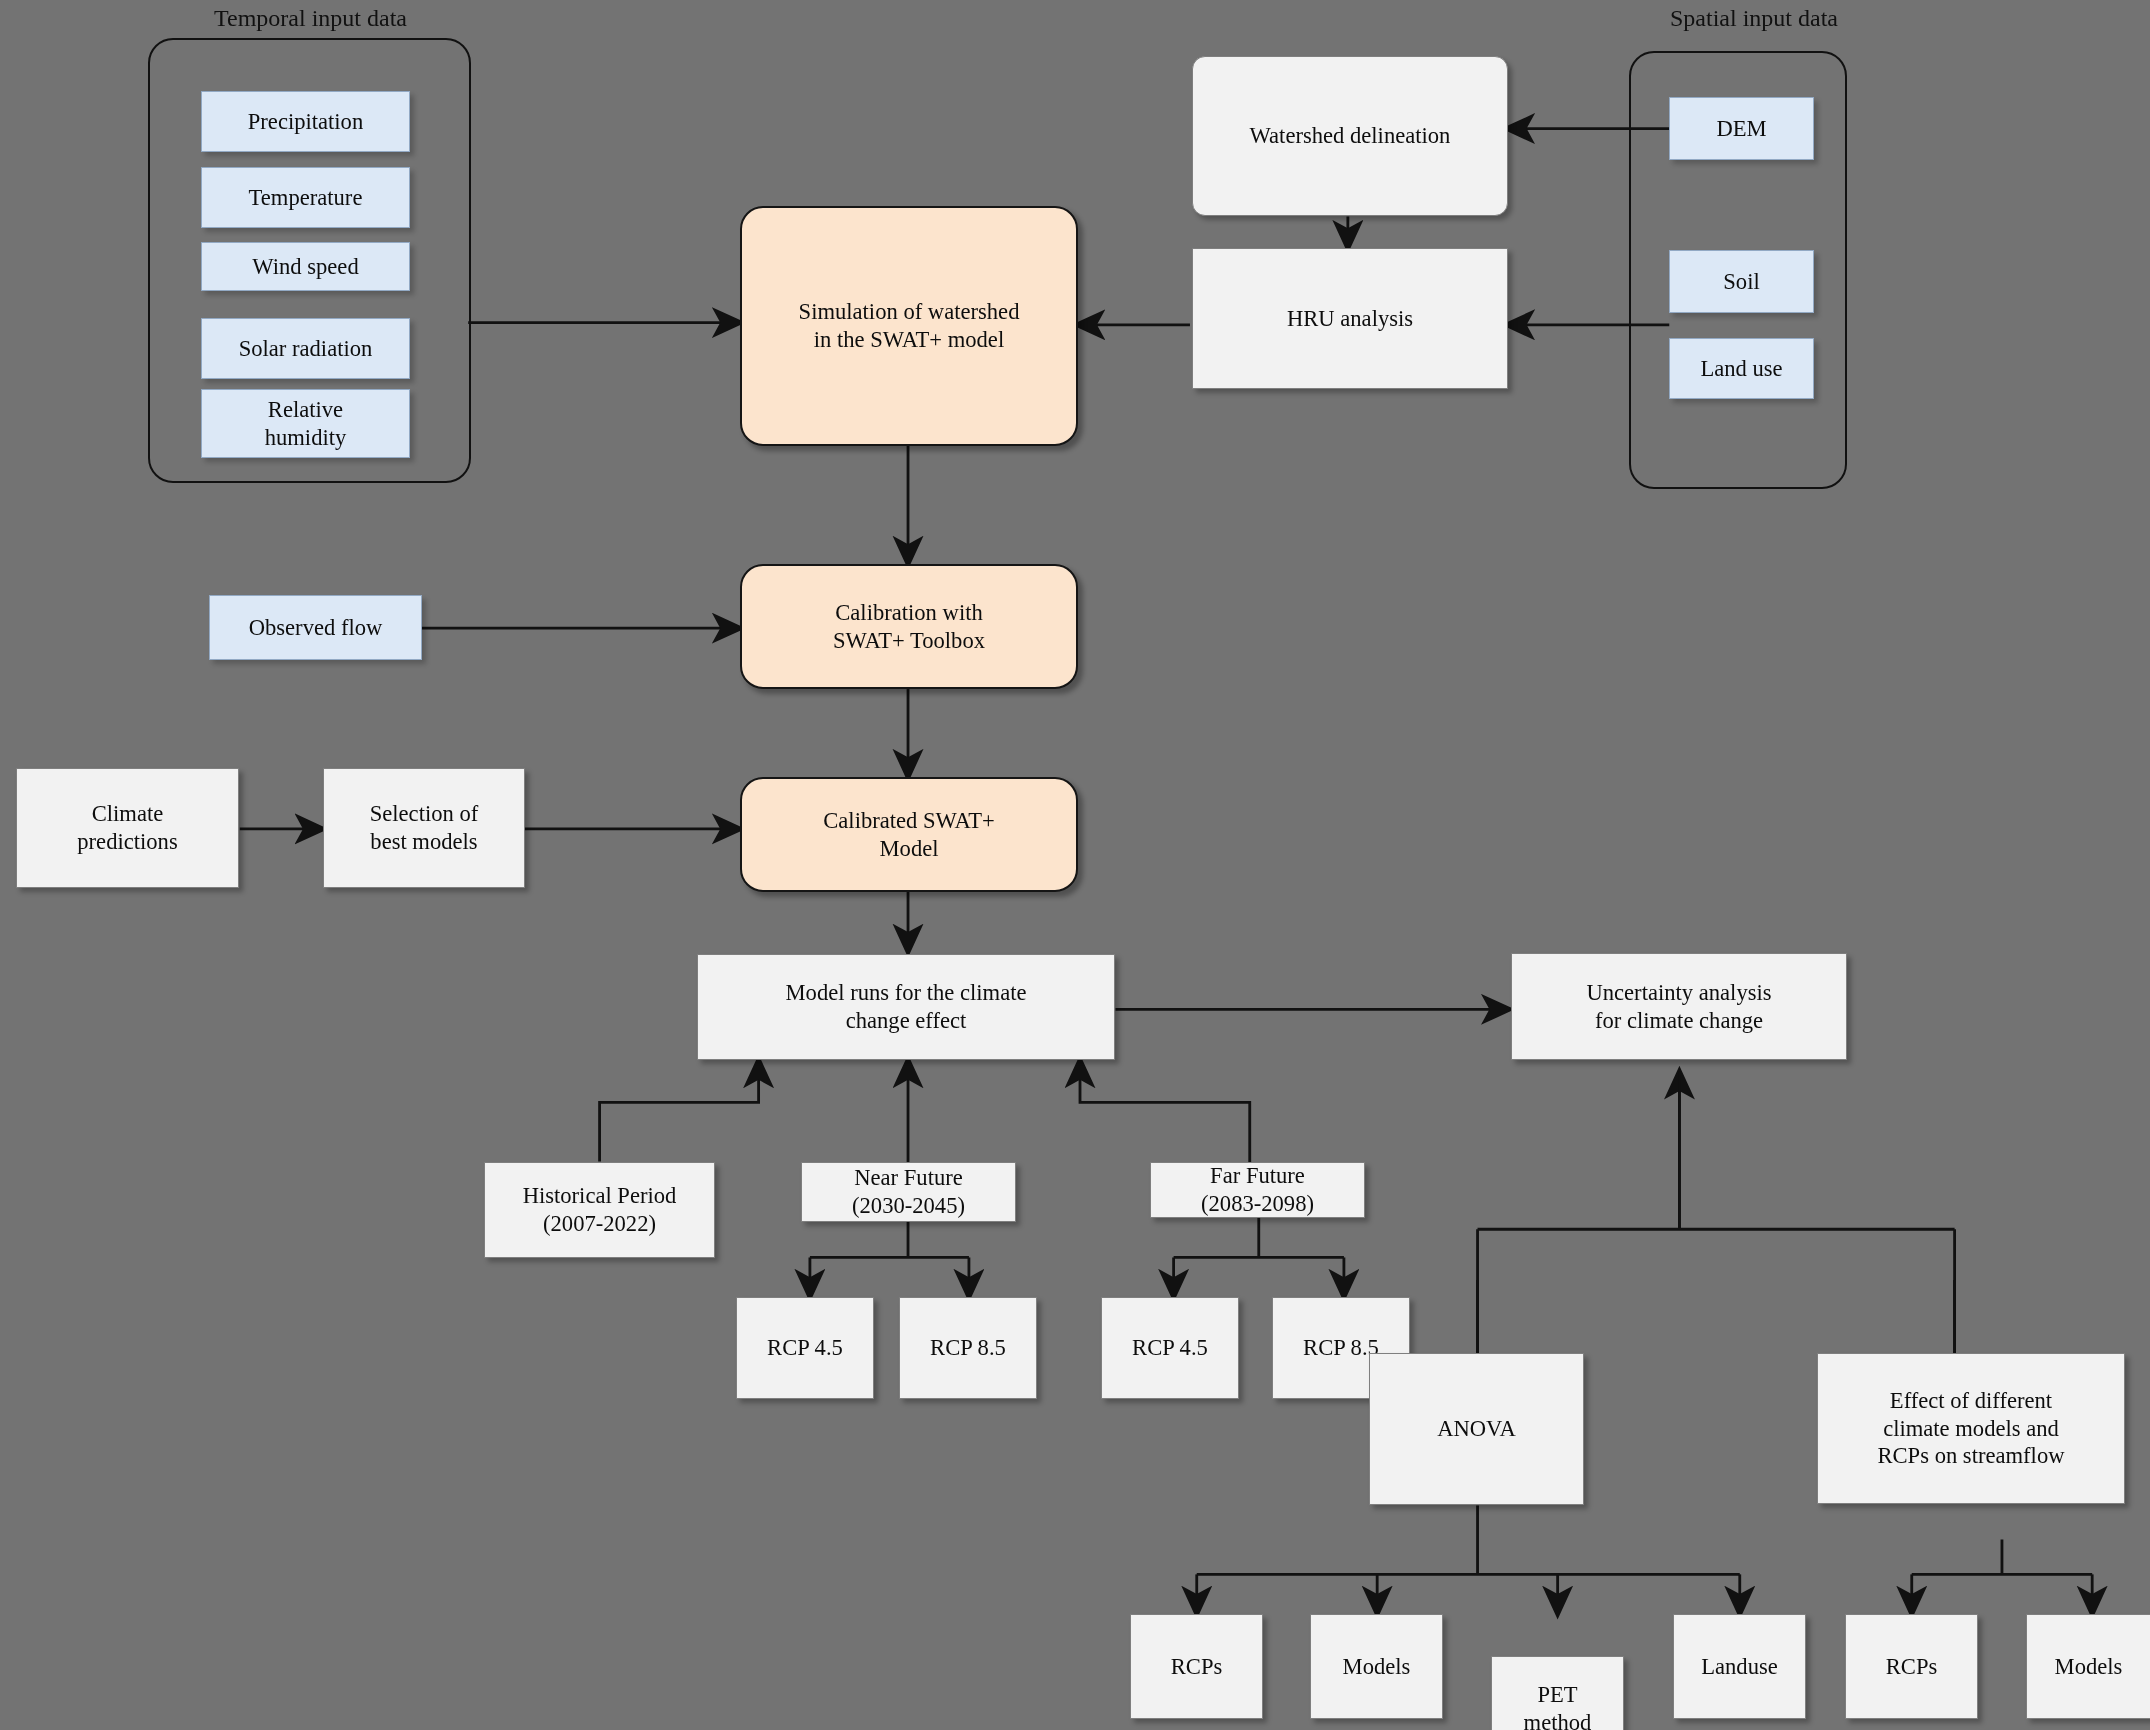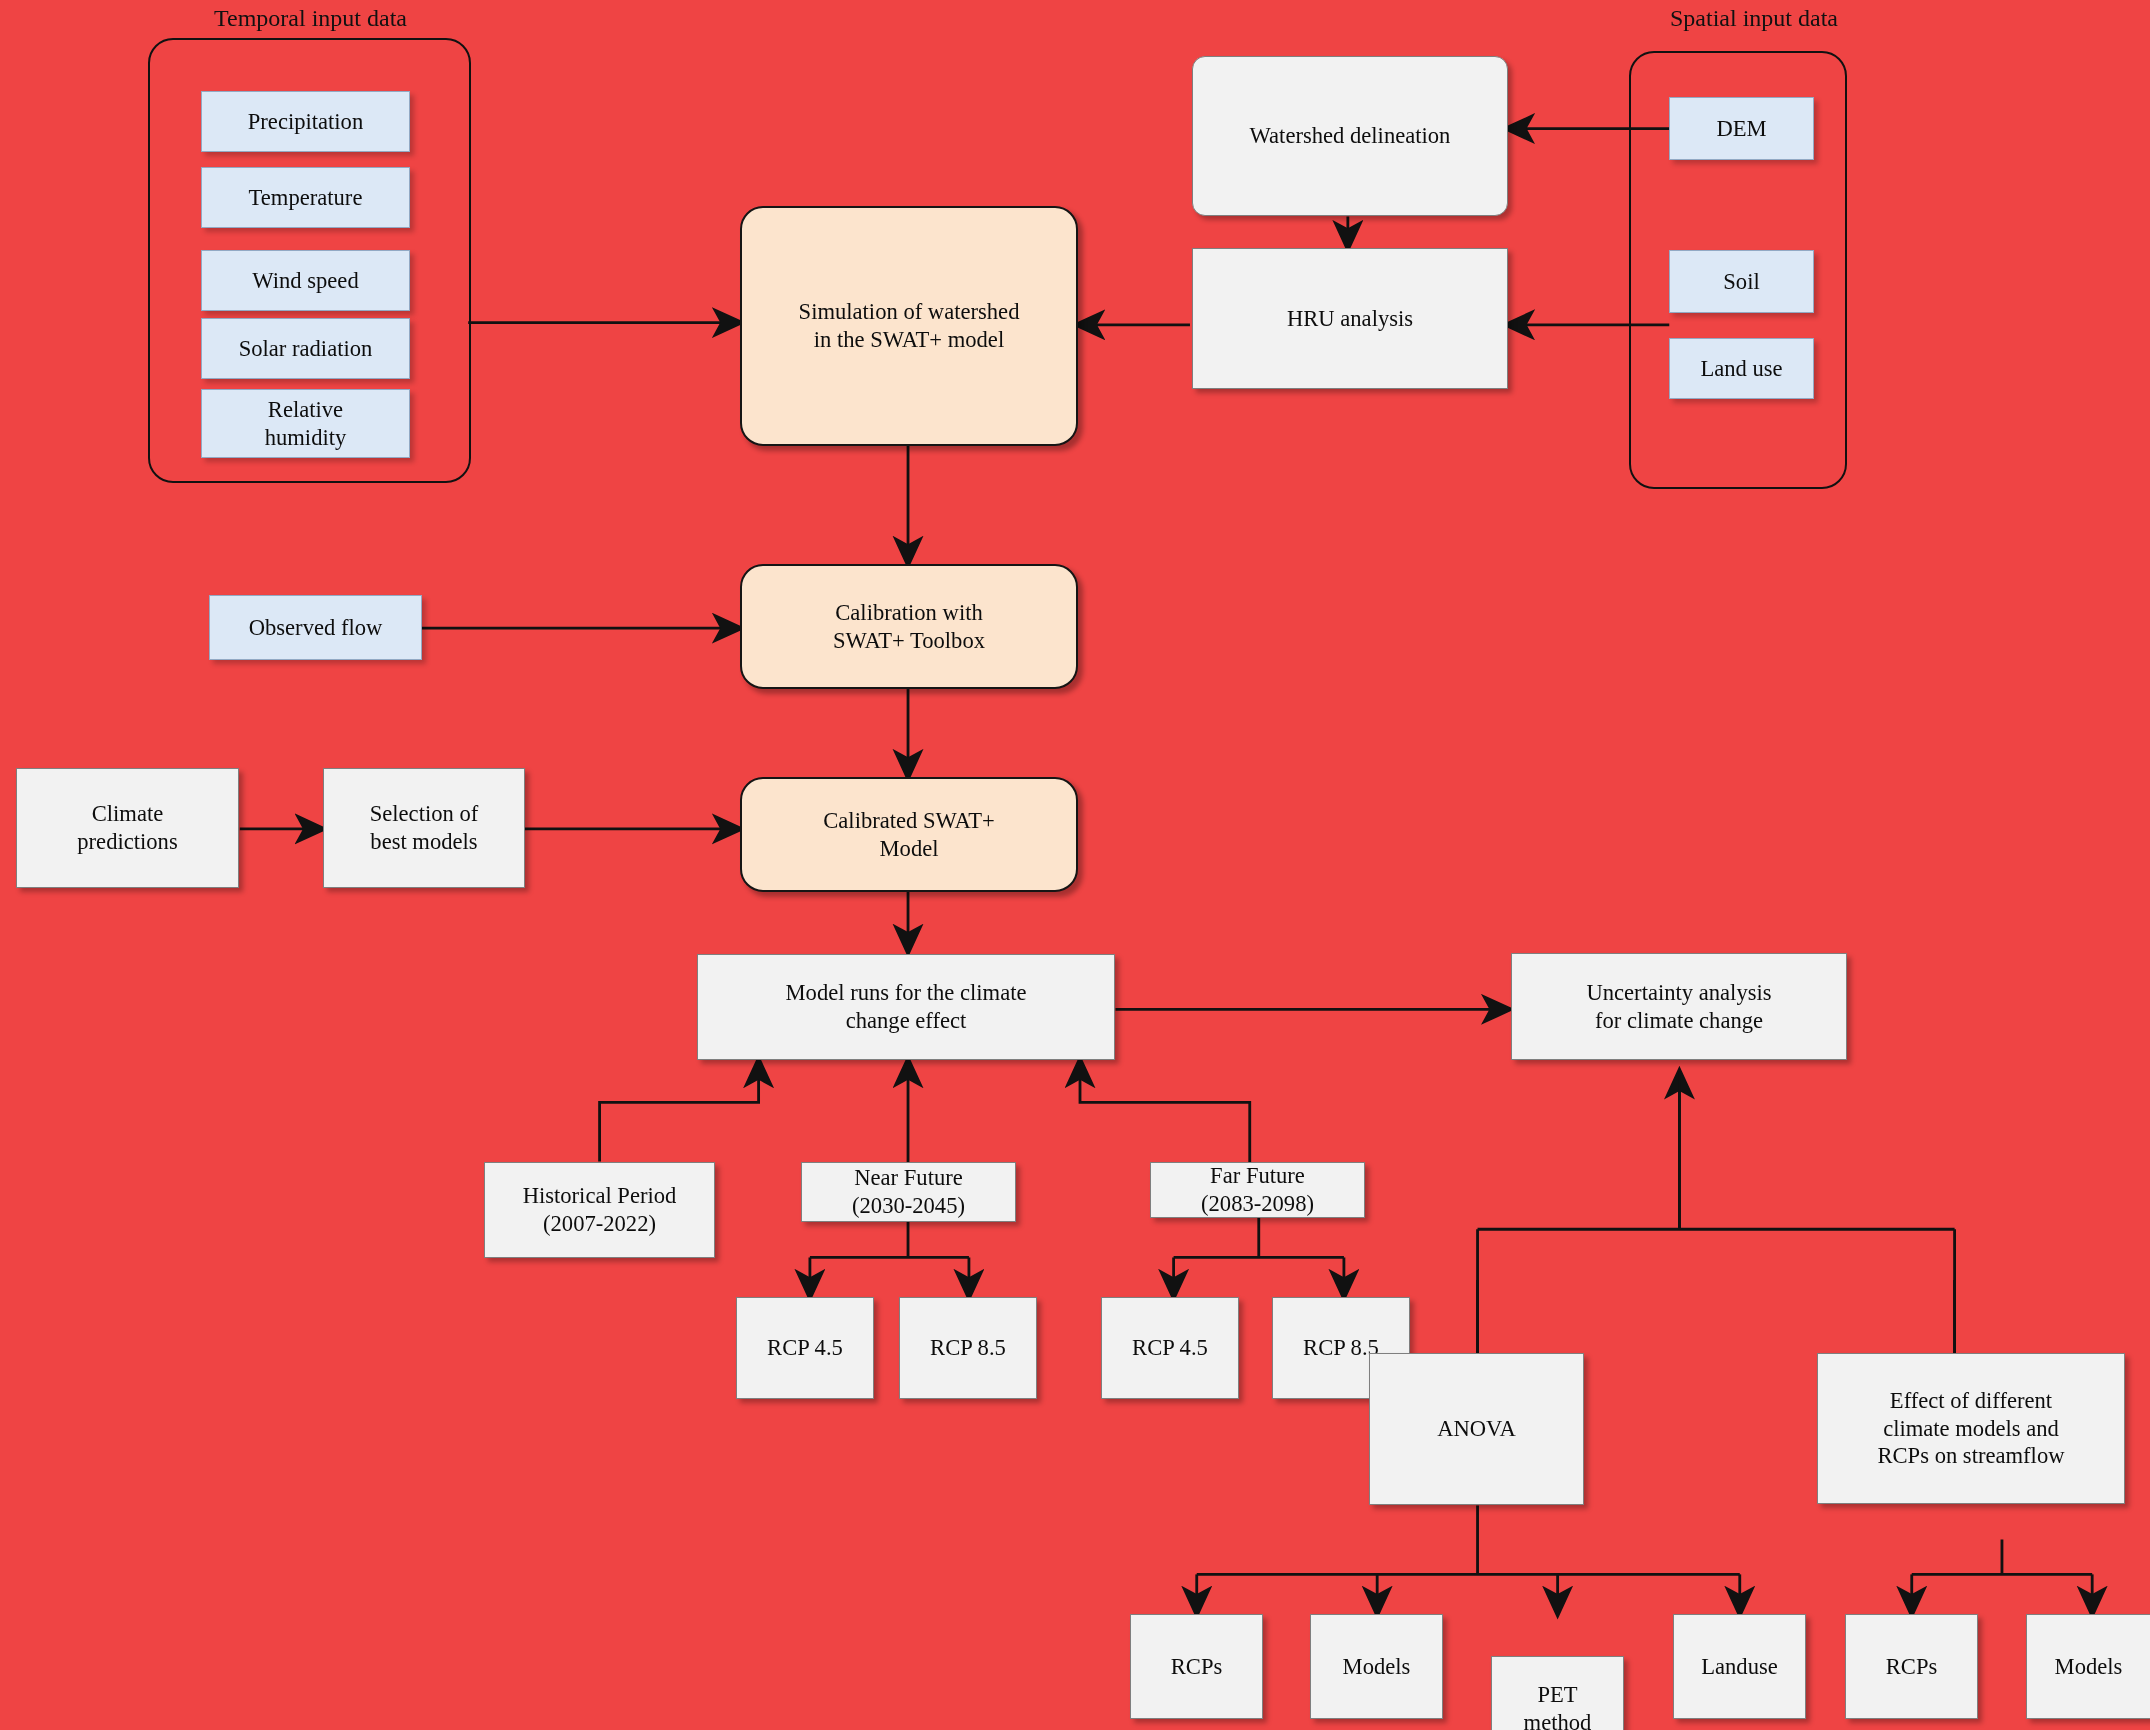--- a/index.html
+++ b/index.html
@@ -1,17 +1,17 @@
 <!DOCTYPE html>
 <html style="font-size:9px"><head>
 <meta charset="utf-8">
 <style>
   html,body{margin:0;padding:0;background:#ffffff;}
   body{width:2151px;height:1730px;font-family:"Liberation Serif","DejaVu Serif",serif;}
-  #stage{position:relative;width:2151px;height:1730px;overflow:hidden;background:#ef4444;}
+  #stage{position:relative;width:2151px;height:1730px;overflow:hidden;background:#737373;}
   svg#wires{position:absolute;left:0;top:0;width:2151px;height:1730px;pointer-events:none;}
 
   .node{position:absolute;box-sizing:border-box;display:flex;align-items:center;
         justify-content:center;text-align:center;line-height:1.22;color:#0d0d0d;
         font-size:22.6px;}
   .grey{background:#f2f2f2;border:1.7px solid #7f7f7f;
         box-shadow:4px 4px 5px rgba(0,0,0,.28);}
   .blue{background:#dce8f6;border:1.7px solid #92a9c4;
         box-shadow:4px 4px 5px rgba(0,0,0,.22);}
   .orange{background:#fce4cd;border:2.3px solid #151515;border-radius:23px;
@@ -105,21 +105,21 @@
   <div class="node container" style="left:148px;top:38px;width:323px;height:445px;"></div>
 
   <div class="node blue" style="left:201px;top:91px;width:209px;height:61px;">
     <span class="lbl">Precipitation</span>
     </div>
 
   <div class="node blue" style="left:201px;top:167px;width:209px;height:61px;">
     <span class="lbl">Temperature</span>
     </div>
 
-  <div class="node blue" style="left:201px;top:242px;width:209px;height:61px;margin-top:8px;">
+  <div class="node blue" style="left:201px;top:242px;width:209px;height:49px;">
     <span class="lbl">Wind speed</span>
     </div>
 
   <div class="node blue" style="left:201px;top:318px;width:209px;height:61px;">
     <span class="lbl">Solar radiation</span>
     </div>
 
   <div class="node blue" style="left:201px;top:389px;width:209px;height:69px;">
     <span class="lbl">Relative
 humidity</span>

